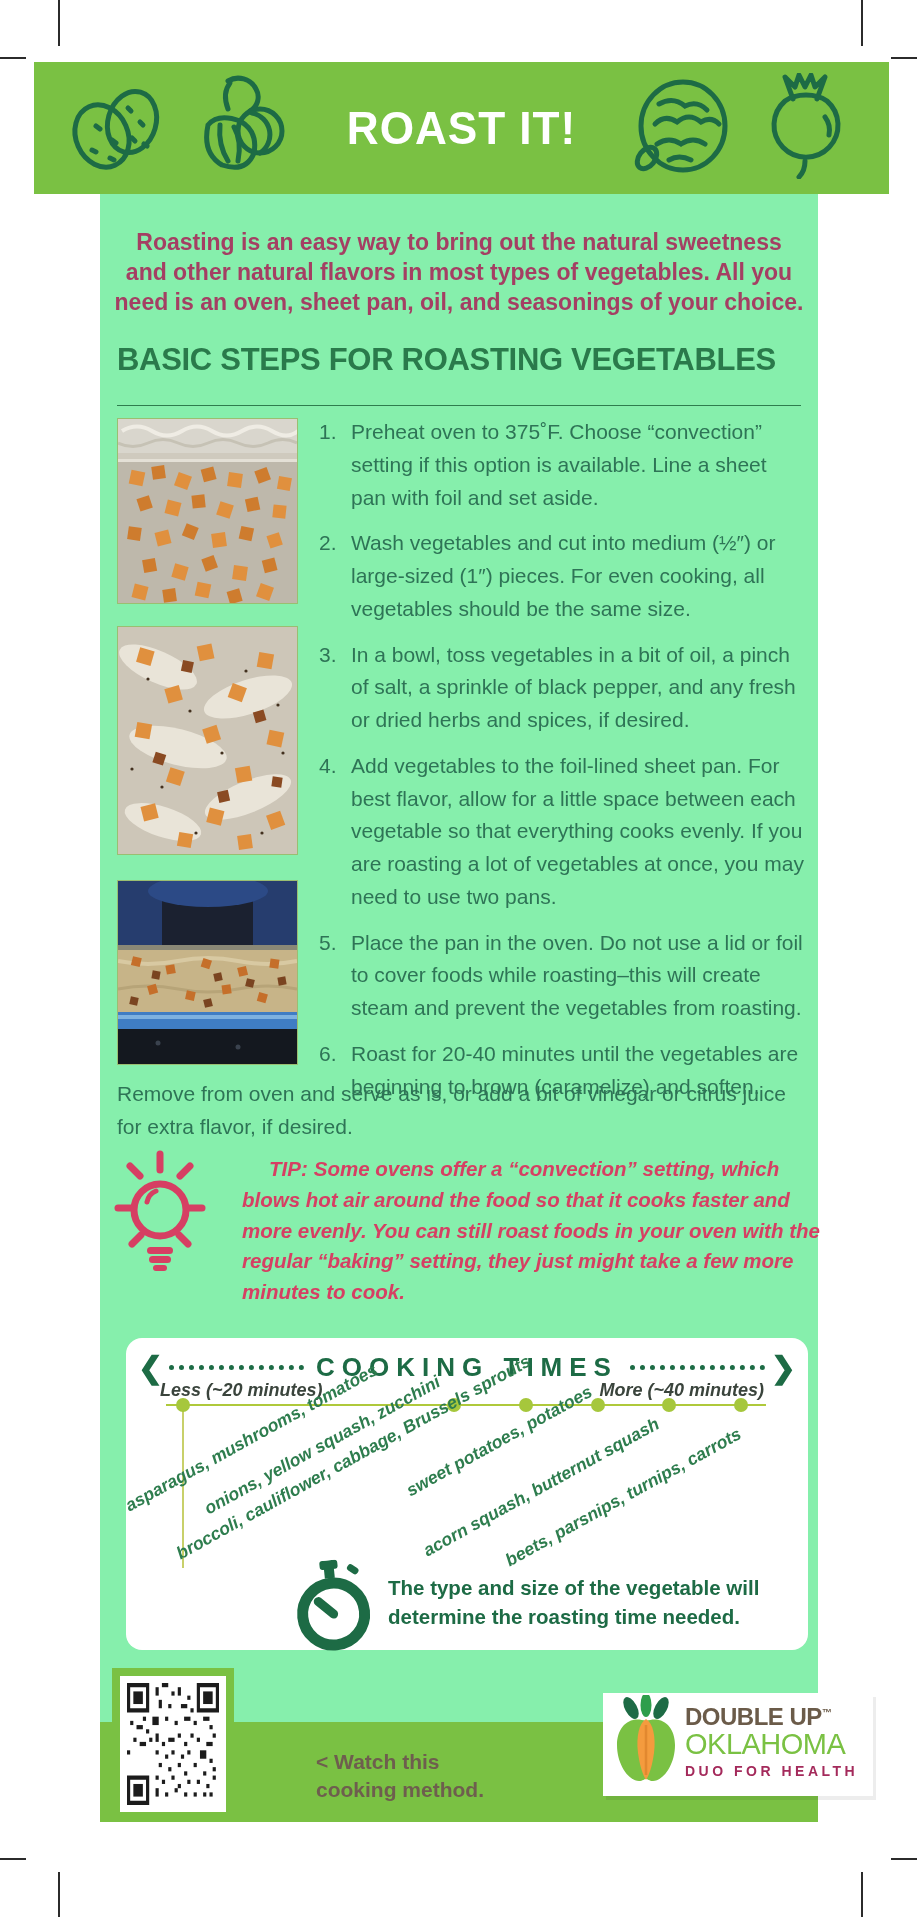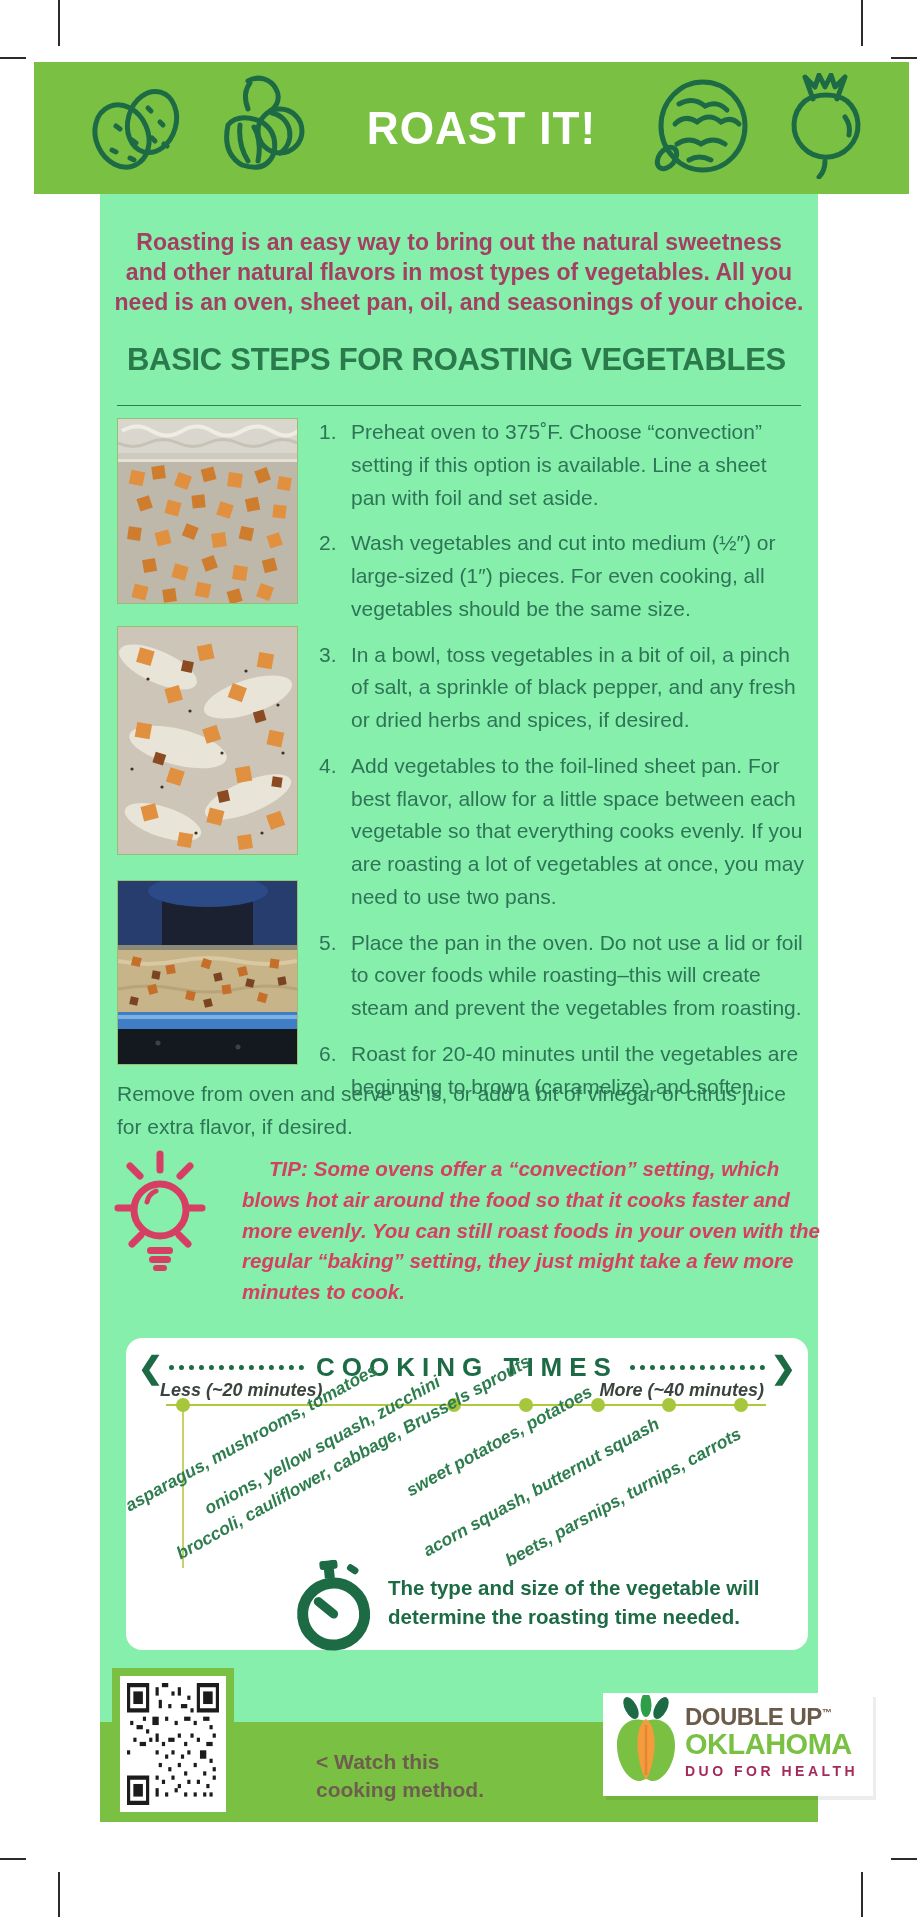--- a/index.html
+++ b/index.html
@@ -4,32 +4,32 @@
 <style>
   html,body{margin:0;padding:0;background:#fff;}
   .page{position:relative;width:917px;height:1917px;background:#ffffff;overflow:hidden;
         font-family:"Liberation Sans",sans-serif;}
   .crop{position:absolute;background:#2b2b2b;}
   .cm-v{width:2px;height:46px;}
   .cm-h{width:26px;height:2px;}
 
   
   .band-top{position:absolute;left:34px;top:62px;width:855px;height:132px;background:#7AC143;
-            display:flex;align-items:center;justify-content:center;gap:22px;padding-left:20px;}
+            display:flex;align-items:center;justify-content:center;gap:22px;}
   .band-title{color:#ffffff;font-size:46px;font-weight:bold;letter-spacing:1px;
               transform:scaleX(.96);margin:0 26px;white-space:nowrap;}
   .hicon{flex:none;}
 
   
   .card{position:absolute;left:100px;top:194px;width:718px;height:1628px;background:#86efac;}
 
   .intro{position:absolute;top:34px;left:14px;right:14px;margin:0;text-align:center;
          color:#A43F63;font-size:23px;line-height:1.3;font-weight:600;}
 
-  .h2{position:absolute;top:148px;left:27px;margin:0;color:#2A7A4B;font-size:31px;
+  .h2{position:absolute;top:148px;left:17px;margin:0;color:#2A7A4B;font-size:31px;
       font-weight:bold;letter-spacing:-.3px;white-space:nowrap;}
   .h2-rule{position:absolute;top:211px;left:17px;right:17px;height:0;
            border-top:1.5px solid #2E7D4E;}
 
   .steps-wrap{position:absolute;top:222px;left:17px;right:13px;}
   .photo{position:absolute;left:0;width:181px;border:1px solid #9ABE71;box-sizing:border-box;}
   .photo svg{display:block;}
   .p1{top:2px;}  .p2{top:210px;}  .p3{top:464px;}
   ol.steps{list-style:none;margin:0 0 0 202px;padding:0;}
   ol.steps li{display:flex;margin-bottom:13px;color:#2E7456;font-size:21px;line-height:1.56;}
@@ -68,21 +68,21 @@
   .qr-inner{position:absolute;left:8px;top:8px;right:8px;bottom:8px;background:#ffffff;
             display:flex;align-items:center;justify-content:center;}
   .watch{position:absolute;left:206px;top:16px;width:195px;margin:10px;color:#6E5E4E;
          font-size:21px;font-weight:bold;line-height:1.35;}
   .logo-box{position:absolute;left:503px;top:-29px;width:270px;height:103px;background:#ffffff;
             box-shadow:3px 4px 0 rgba(0,0,0,.07);display:flex;align-items:center;
             padding:0 8px 6px 12px;box-sizing:border-box;}
   .logo-text{margin-left:8px;line-height:1;}
   .lg1{color:#6B5B49;font-size:24px;font-weight:bold;letter-spacing:-.5px;}
   .lg1 sup{font-size:10px;}
-  .lg2{color:#7AC143;font-size:29px;font-weight:bold;letter-spacing:-.5px;margin-top:1px;}
+  .lg2{color:#7AC143;font-size:29px;font-weight:normal;letter-spacing:-.5px;margin-top:1px;}
   .lg3{color:#A42A5B;font-size:14px;font-weight:bold;letter-spacing:3.5px;margin-top:5px;}
 </style>
 </head>
 <body>
 
 <div class="page">
 
   <div class="crop cm-v" style="left:58px;top:0;"></div>
   <div class="crop cm-v" style="left:861px;top:0;"></div>
   <div class="crop cm-h" style="left:0;top:57px;"></div>

